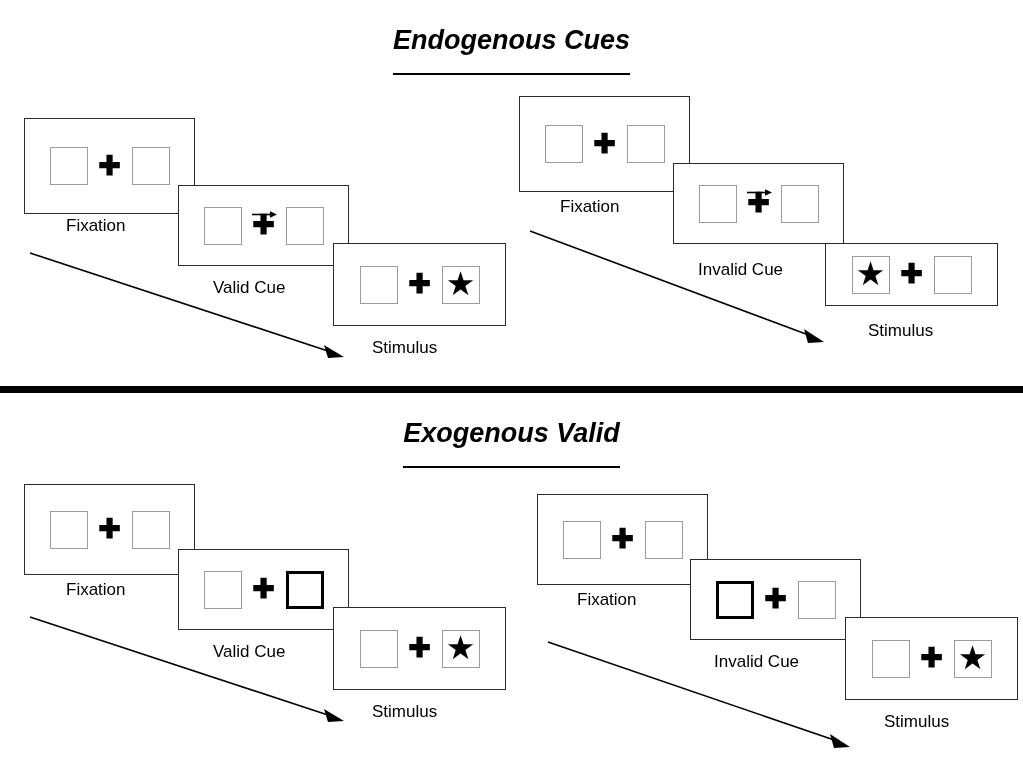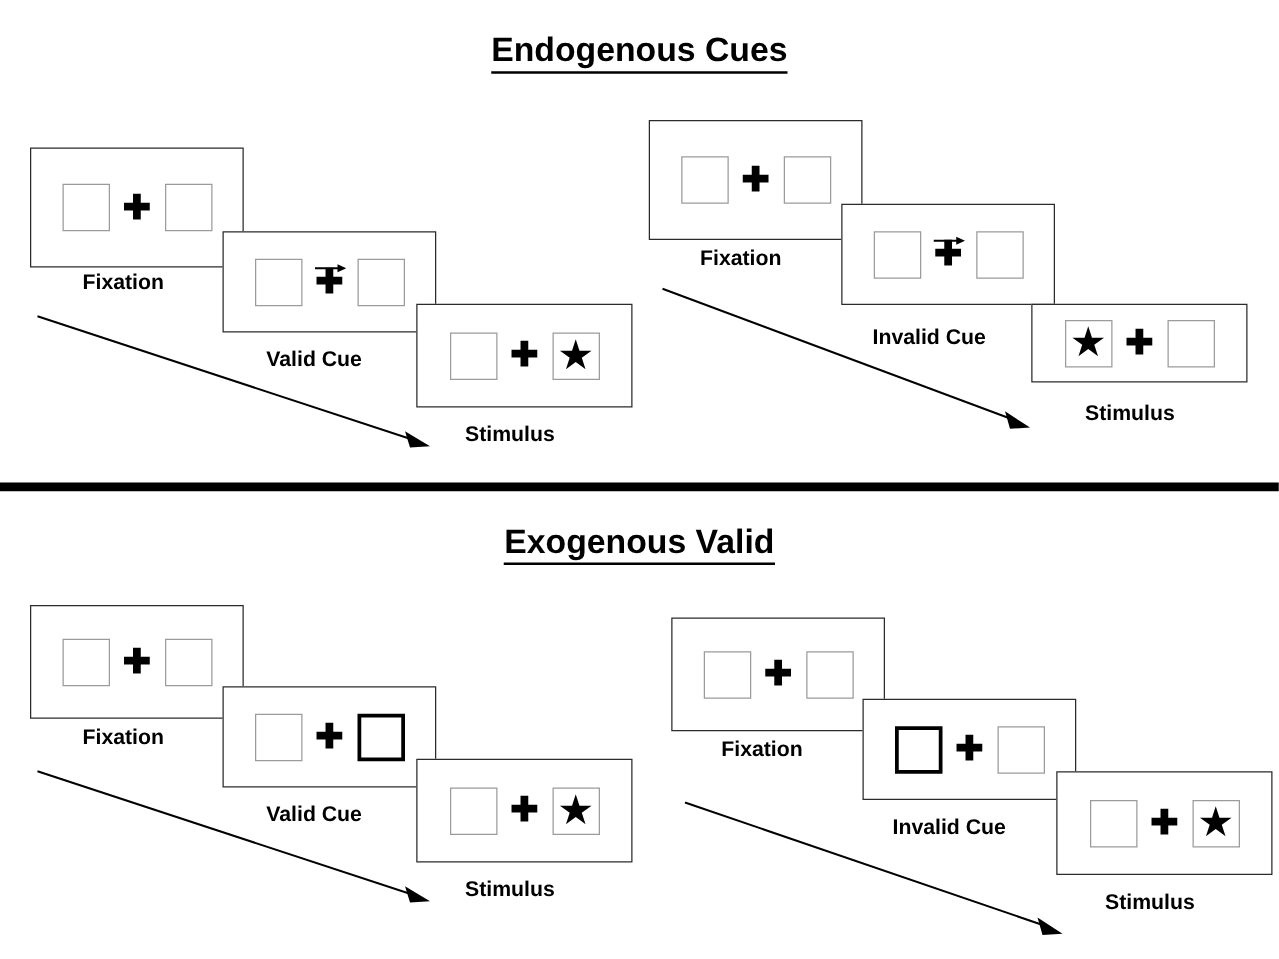--- a/index.html
+++ b/index.html
@@ -19,21 +19,22 @@
   .section-title {
     position: absolute;
     width: 100%;
     text-align: center;
     font-weight: bold;
     font-size: 27px;
     letter-spacing: 0px;
   }
   .section-title span {
     border-bottom: 2px solid #000;
-    padding-bottom: 2px;
+    padding-bottom: 18px;
+    font-style: italic;
   }
 
   .divider {
     position: absolute;
     left: 0;
     width: 1023px;
     height: 7px;
     background: #000000;
   }
 
@@ -92,21 +93,21 @@
   }
   .plus {
     font-size: 27px;
     font-weight: bold;
     line-height: 1;
     color: #000000;
   }
 
   .caption {
     position: absolute;
-    font-weight: bold;
+    font-weight: normal;
     font-size: 17px;
     white-space: nowrap;
     color: #000000;
   }
 
   .flow-arrow {
     position: absolute;
     pointer-events: none;
   }
 </style>

